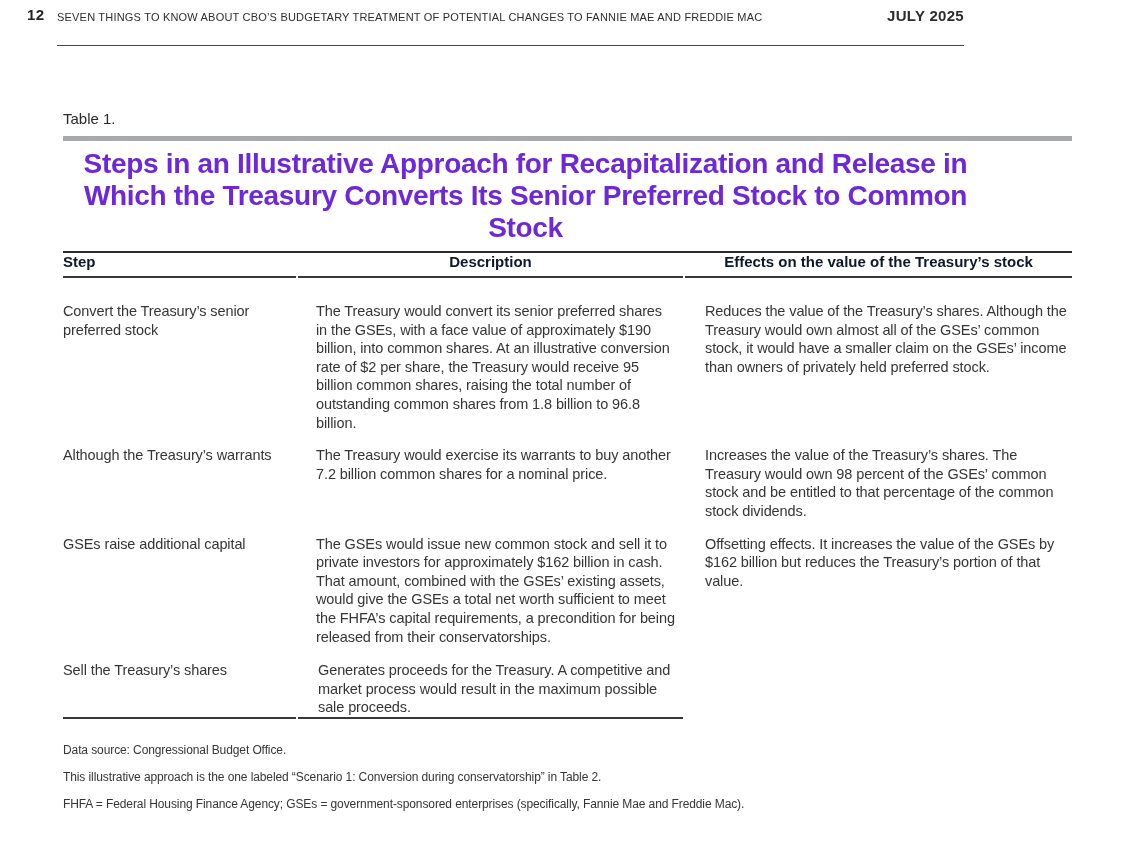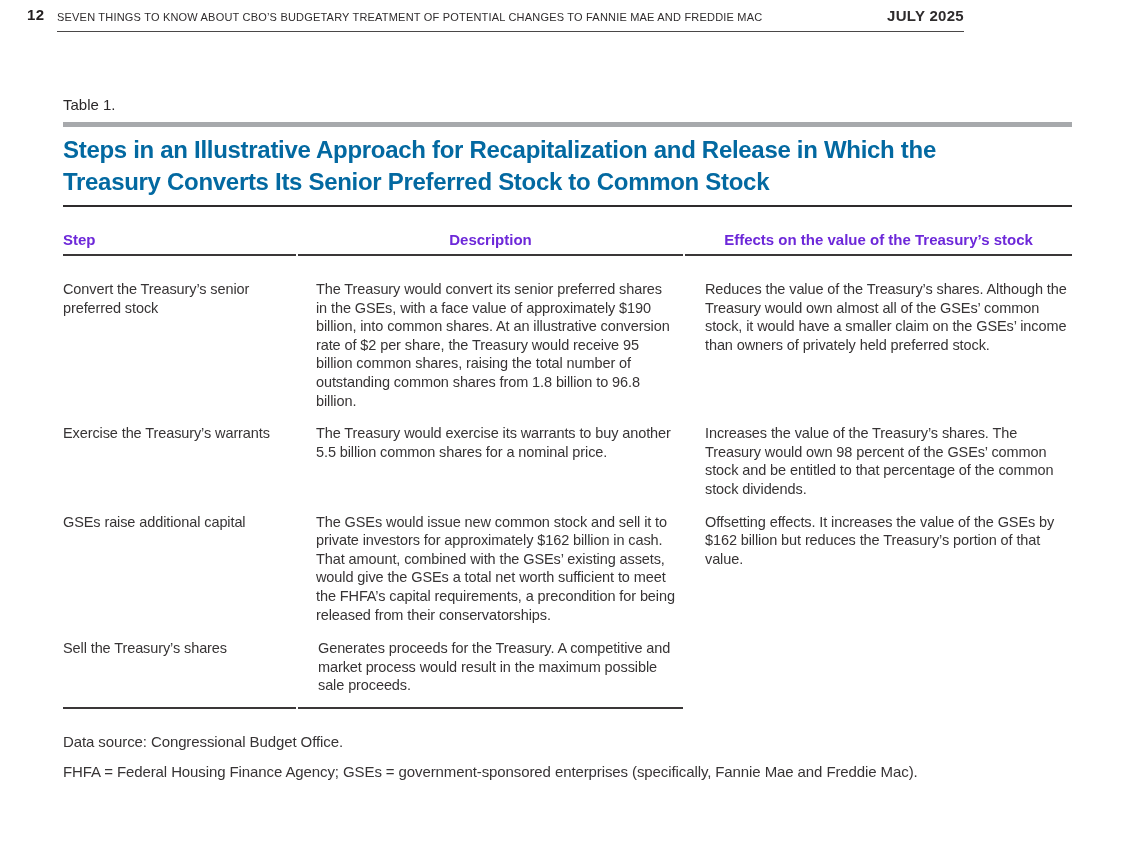--- a/index.html
+++ b/index.html
@@ -11,63 +11,63 @@
     position:relative;
     overflow:hidden;
   }
   .page { position:absolute; top:0; left:0; width:1014px; height:841px; }
 
   
   .hdr { display:flex; align-items:flex-start; padding:6px 50px 0 27px; }
   .hdr .pageno { font-size:15px; font-weight:bold; color:#231f20; width:30px; letter-spacing:.3px; }
   .hdr .rulewrap {
     flex:1; display:flex; justify-content:space-between; align-items:baseline;
-    border-bottom:1.5px solid #4a4747; padding-bottom:7px; margin-top:1px;
+    border-bottom:1.5px solid #4a4747; padding-bottom:21px; margin-top:1px;
   }
   .hdr .runhead { font-size:11px; color:#2f2c2d; letter-spacing:.2px; }
   .hdr .pubdate { font-size:15px; font-weight:bold; color:#2f2c2d; letter-spacing:.3px; }
 
   
   .content { margin:64px 0 0 63px; width:1009px; }
 
   .table-label { font-size:15px; color:#2b2829; }
   .bar { height:5px; background:#a7a9ac; margin-top:9px; }
   .title {
-    font-size:24px; font-weight:bold; color:#0369a1;
+    font-size:28px; font-weight:bold; color:#6d28d9;
     line-height:32px; letter-spacing:-.3px;
-    max-width:925px; margin-top:7px; padding-bottom:1px;
+    max-width:925px; margin-top:7px; padding-bottom:1px;text-align:center;
   }
   .title-rule { border-top:2px solid #2e2b2c; margin-top:6px; }
 
   
   .grid {
     display:grid;
     grid-template-columns:233px 385px 387px;
     column-gap:2px;
   }
   .hcell {
-    font-size:15px; font-weight:bold; color:#6d28d9;
-    padding-top:24px; padding-bottom:6px;
+    font-size:15px; font-weight:bold; color:#0f172a;
+    padding-bottom:6px;
     border-bottom:2.5px solid #3a3738;
   }
   .hcell.center { text-align:center; }
   .cell {
     font-size:14.5px; line-height:18.6px; color:#373435;
     letter-spacing:-.1px;
     padding-top:24px;
   }
   .cell.desc { padding-left:18px; padding-right:8px; }
   .cell.eff  { padding-left:20px; padding-right:2px; }
   .r2 { padding-top:14px; }
   .r3 { padding-top:14px; }
-  .r4 { padding-top:15px; padding-bottom:12px; border-bottom:2.5px solid #3a3738; }
+  .r4 { padding-top:15px; padding-bottom:0; border-bottom:2.5px solid #3a3738; }
 
   
   .notes { margin-top:24px; }
-  .note { font-size:15px; color:#373435; letter-spacing:-.1px; margin-bottom:13px; }
+  .note { font-size:12px; color:#373435; letter-spacing:-.1px; margin-bottom:13px; }
 </style>
 </head>
 <body>
 
 <div class="page">
 
   <div class="hdr">
     <div class="pageno">12</div>
     <div class="rulewrap">
       <span class="runhead">SEVEN THINGS TO KNOW ABOUT CBO’S BUDGETARY TREATMENT OF POTENTIAL CHANGES TO FANNIE MAE AND FREDDIE MAC</span>
@@ -85,33 +85,34 @@
     <div class="grid">
 
       <div class="hcell">Step</div>
       <div class="hcell center">Description</div>
       <div class="hcell center">Effects on the value of the Treasury’s stock</div>
 
       <div class="cell step">Convert the Treasury’s senior preferred stock</div>
       <div class="cell desc">The Treasury would convert its senior preferred shares in the GSEs, with a face value of approximately $190 billion, into common shares. At an illustrative conversion rate of $2 per share, the Treasury would receive 95 billion common shares, raising the total number of outstanding common shares from 1.8 billion to 96.8 billion.</div>
       <div class="cell eff">Reduces the value of the Treasury’s shares. Although the Treasury would own almost all of the GSEs’ common stock, it would have a smaller claim on the GSEs’ income than owners of privately held preferred stock.</div>
 
-      <div class="cell step r2">Exercise the Treasury’s warrants</div>
-      <div class="cell desc r2">The Treasury would exercise its warrants to buy another 5.5 billion common shares for a nominal price.</div>
+      <div class="cell step r2">Although the Treasury’s warrants</div>
+      <div class="cell desc r2">The Treasury would exercise its warrants to buy another 7.2 billion common shares for a nominal price.</div>
       <div class="cell eff r2">Increases the value of the Treasury’s shares. The Treasury would own 98 percent of the GSEs’ common stock and be entitled to that percentage of the common stock dividends.</div>
 
       <div class="cell step r3">GSEs raise additional capital</div>
       <div class="cell desc r3">The GSEs would issue new common stock and sell it to private investors for approximately $162 billion in cash. That amount, combined with the GSEs’ existing assets, would give the GSEs a total net worth sufficient to meet the FHFA’s capital requirements, a precondition for being released from their conservatorships.</div>
       <div class="cell eff r3">Offsetting effects. It increases the value of the GSEs by $162 billion but reduces the Treasury’s portion of that value.</div>
 
       <div class="cell step r4">Sell the Treasury’s shares</div>
       <div class="cell eff r4">Generates proceeds for the Treasury. A competitive and market process would result in the maximum possible sale proceeds.</div>
 
     </div>
 
     <div class="notes">
       <div class="note">Data source: Congressional Budget Office.</div>
+      <div class="note">This illustrative approach is the one labeled “Scenario 1: Conversion during conservatorship” in Table 2.</div>
       <div class="note">FHFA = Federal Housing Finance Agency; GSEs = government-sponsored enterprises (specifically, Fannie Mae and Freddie Mac).</div>
     </div>
 
   </div>
 
 </div>
 
 </body></html>

